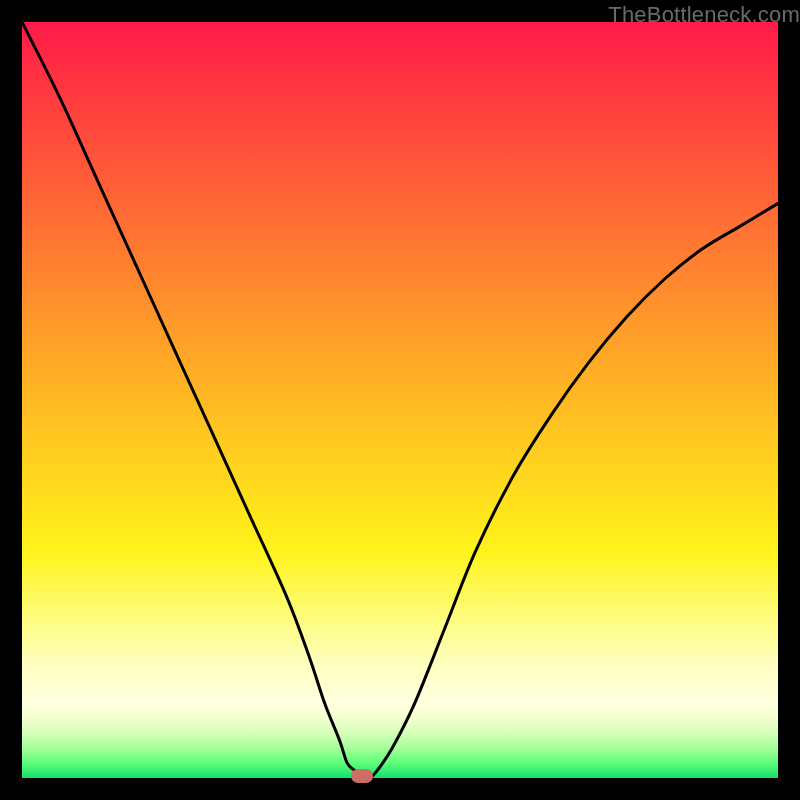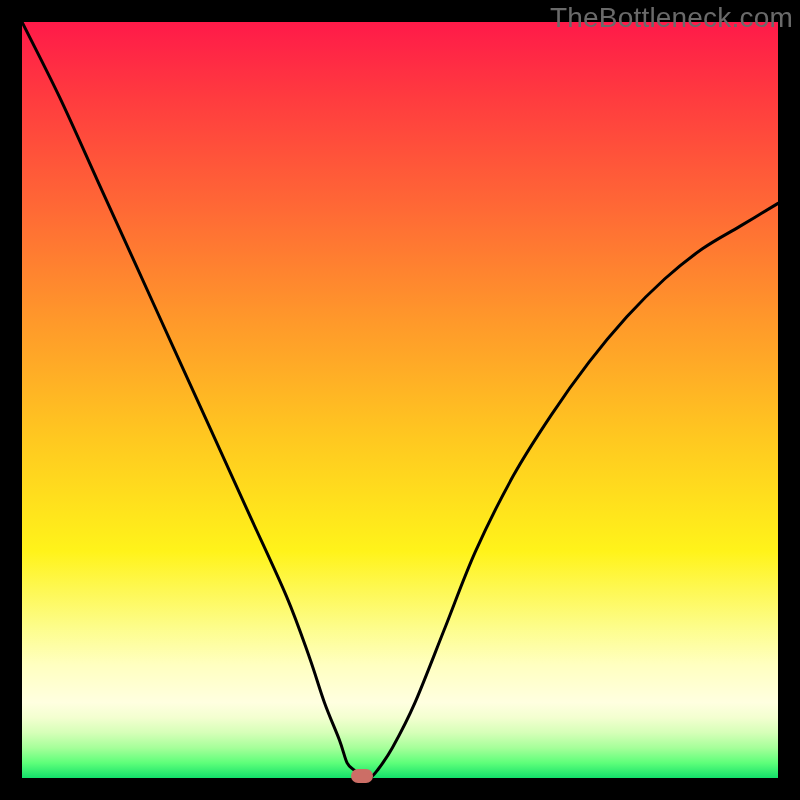--- a/index.html
+++ b/index.html
@@ -30,23 +30,23 @@
       #f3ffd0 92%,
       #d6ffb8 94%,
       #a6ff9a 96%,
       #5eff7a 98%,
       #13e06a 100%
     );
   }
   .watermark {
     position: absolute;
     top: 2px;
-    right: 7px;
+    right: 0;
     color: #6a6a6a;
-    font-size: 28px;
+    font-size: 22px;
     font-weight: 400;
     letter-spacing: 0.2px;
     user-select: none;
   }
   svg.curve {
     position: absolute;
     left: 0;
     top: 0;
     width: 756px;
     height: 756px;

